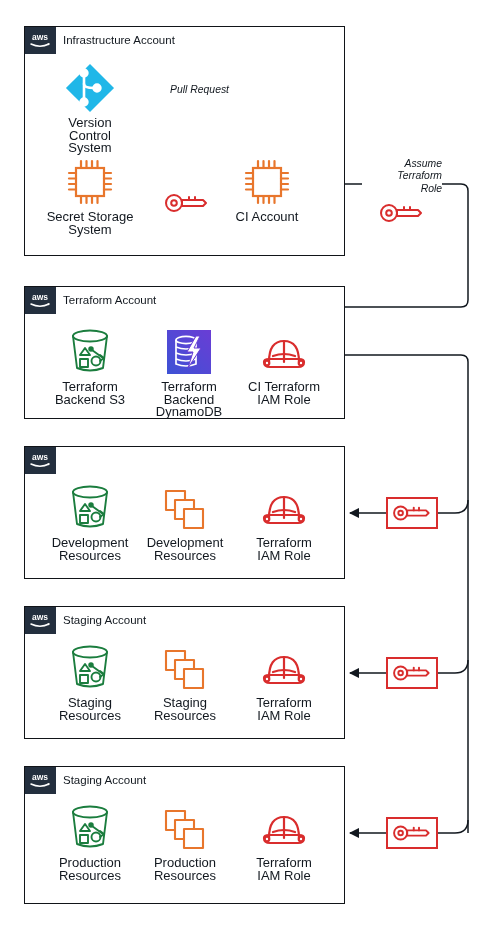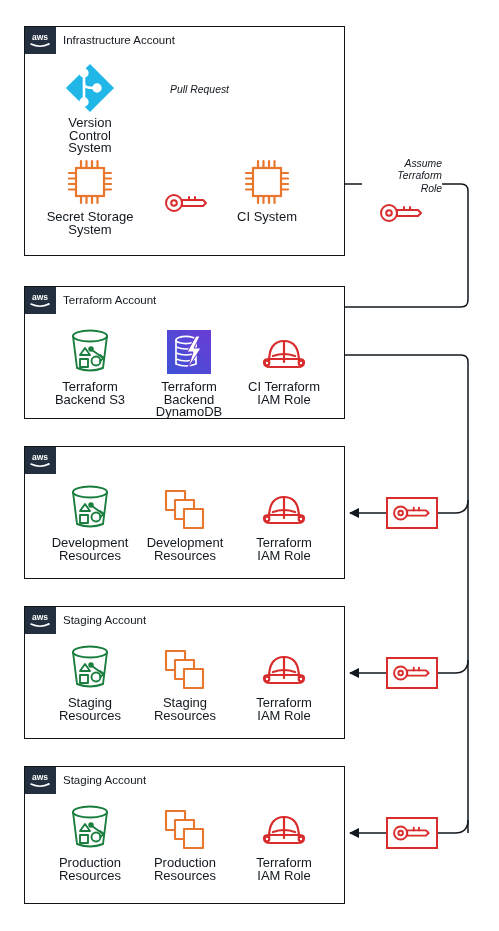--- a/index.html
+++ b/index.html
@@ -152,21 +152,21 @@
             <line x1="12" y1="22.5" x2="5" y2="22.5"></line>
           <line x1="12" y1="28" x2="5" y2="28"></line>
             <line x1="12" y1="33.5" x2="5" y2="33.5"></line>
           <line x1="40" y1="17" x2="47" y2="17"></line>
             <line x1="40" y1="22.5" x2="47" y2="22.5"></line>
           <line x1="40" y1="28" x2="47" y2="28"></line>
             <line x1="40" y1="33.5" x2="47" y2="33.5"></line>
         </g>
       </svg>
     </div>
-    <div class="caption">CI System</div>
+    <div class="caption">CI Account</div>
   </div>
 
   <div class="edge-label" style="left:147px;top:84px;width:82px;">Pull Request</div>
 
 
   <div class="key-plain" style="left:163px;top:192px;">
     <svg width="48" height="22" viewBox="0 0 48 22">
       <g stroke="#D92D2D" stroke-width="2" fill="none" stroke-linecap="round" stroke-linejoin="round">
         <circle cx="11" cy="11" r="8"></circle>
         <circle cx="11" cy="11" r="2.8"></circle>

